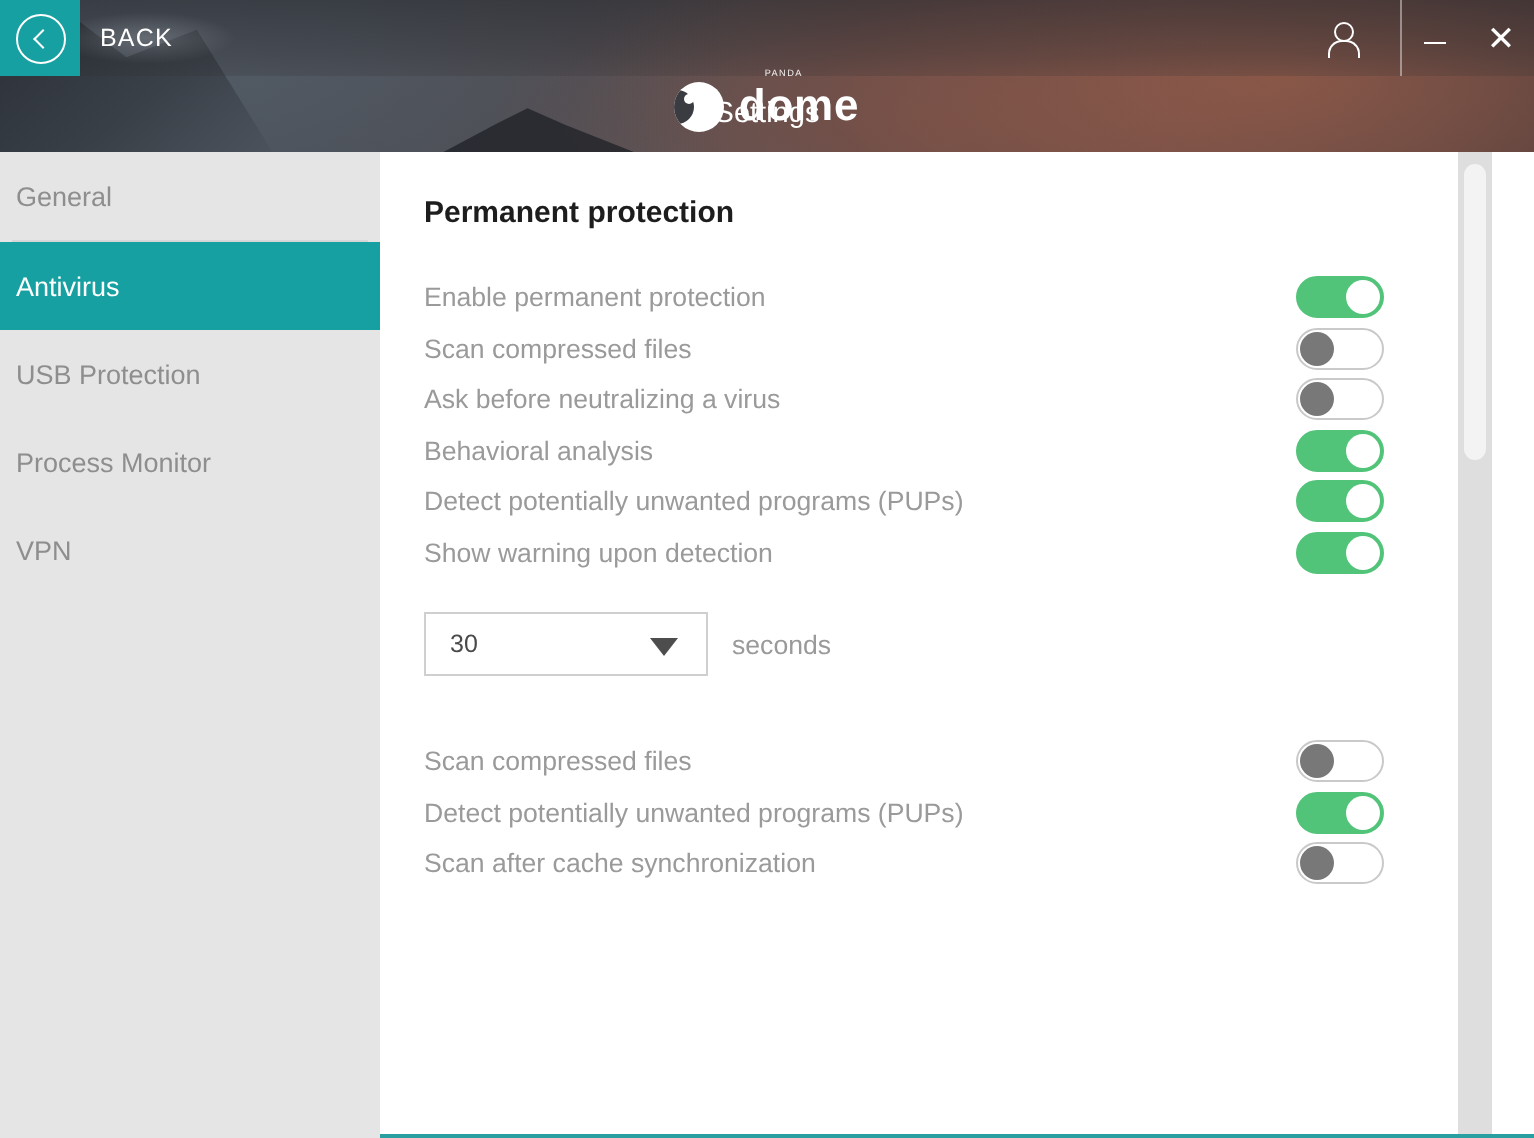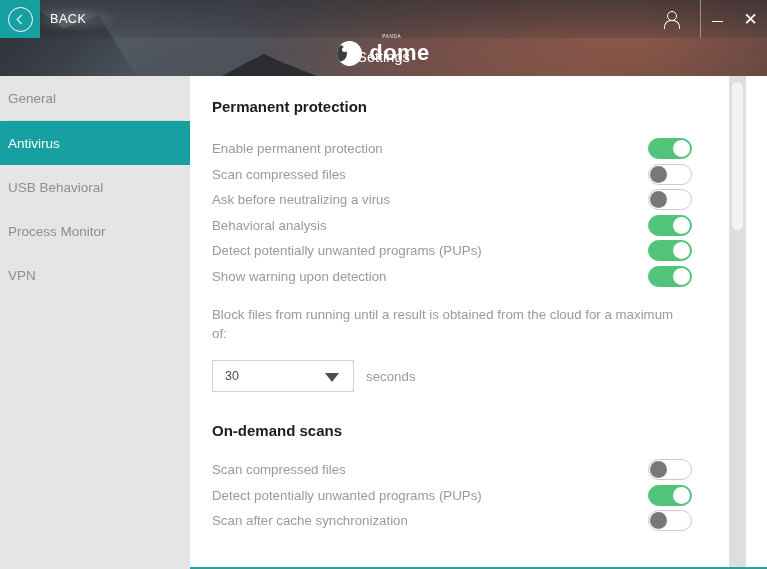--- a/index.html
+++ b/index.html
@@ -419,21 +419,21 @@
 
     <div class="sidebar">
       <div class="nav-item">
         <span>General</span>
       </div>
       <div class="nav-sep"></div>
       <div class="nav-item sel">
         <span>Antivirus</span>
       </div>
       <div class="nav-item">
-        <span>USB Behavioral</span>
+        <span>USB Protection</span>
       </div>
       <div class="nav-item">
         <span>Process Monitor</span>
       </div>
       <div class="nav-item">
         <span>VPN</span>
       </div>
     </div>
 
     <div class="content">
@@ -459,33 +459,31 @@
         </div>
         <div class="row">
           <span class="row-label">Detect potentially unwanted programs (PUPs)</span>
           <span class="tgl on"></span>
         </div>
         <div class="row">
           <span class="row-label">Show warning upon detection</span>
           <span class="tgl on"></span>
         </div>
 
-        <div class="block-note">Block files from running until a result is obtained from the cloud for a maximum of:</div>
 
         <div class="dd-row">
           <div class="dd">
             <span>30</span>
             <span class="dd-arrow"></span>
           </div>
           <span class="dd-unit">seconds</span>
         </div>
 
         <div class="gap-lg"></div>
 
-        <div class="sec-title tight">On-demand scans</div>
 
         <div class="row">
           <span class="row-label">Scan compressed files</span>
           <span class="tgl off"></span>
         </div>
         <div class="row">
           <span class="row-label">Detect potentially unwanted programs (PUPs)</span>
           <span class="tgl on"></span>
         </div>
         <div class="row">

